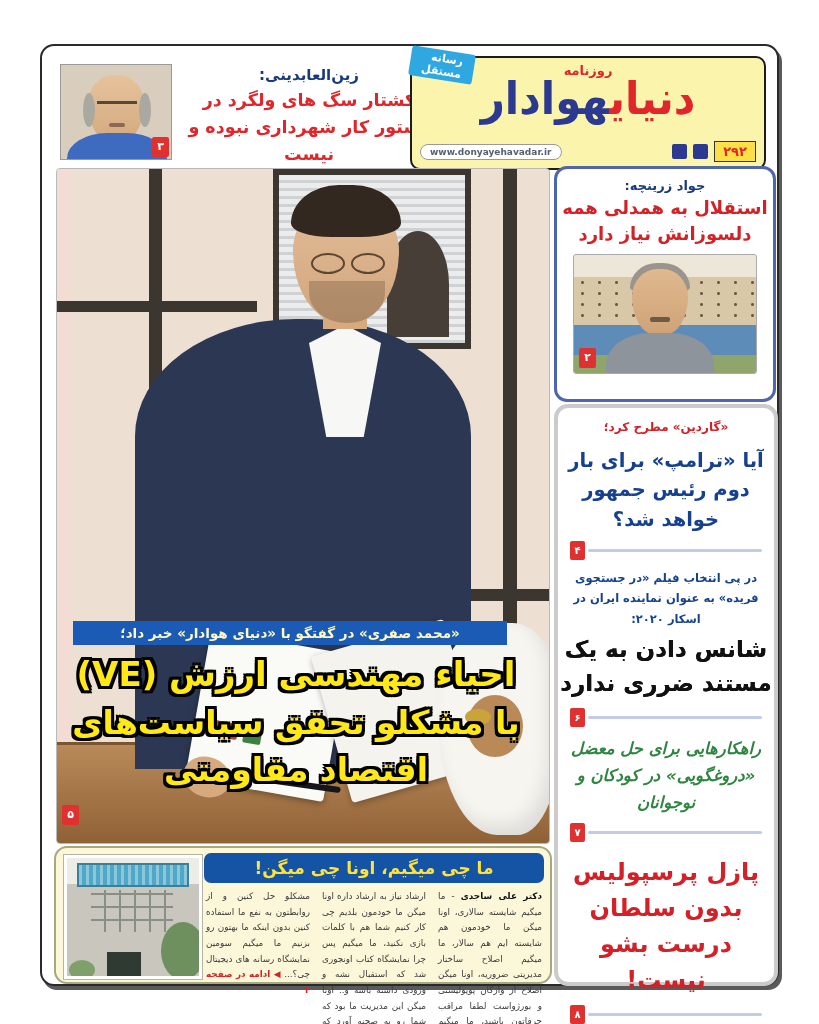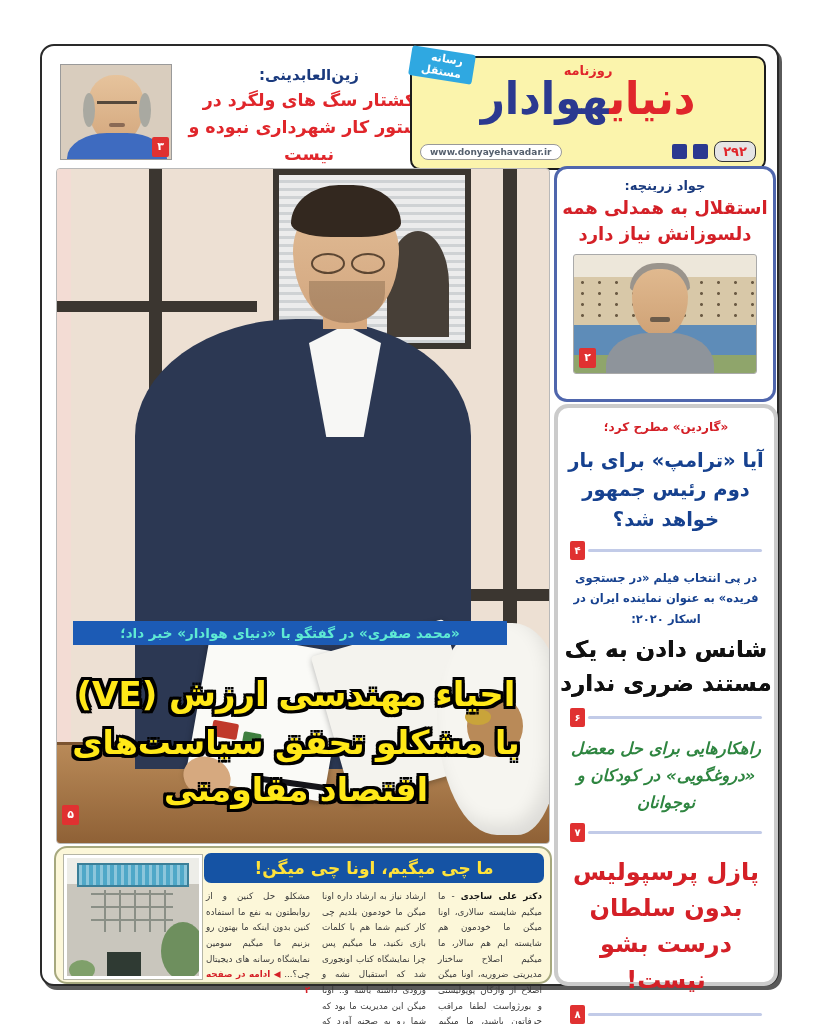--- a/index.html
+++ b/index.html
@@ -31,21 +31,21 @@
   .masthead{position:absolute;left:368px;top:10px;width:352px;height:110px;background:#FBF4AC;
             border:2px solid #1c1c1c;border-radius:10px;}
   .mast-ind{position:absolute;right:290px;top:-8px;background:#2FA8E1;color:#fff;font-size:11px;
             font-weight:700;padding:2px 12px;border-radius:3px;transform:rotate(9deg);}
   .mast-type{text-align:center;color:#E0262B;font-weight:700;font-size:13px;margin-top:5px;}
   .mast-logo{text-align:center;font-weight:700;font-size:42px;line-height:1.0;letter-spacing:-2px;
              transform:scaleY(1.08);}
   .mast-logo .red{color:#E0262B;}
   .mast-logo .blue{color:#2B3990;}
   .mast-row{position:absolute;left:8px;right:8px;bottom:6px;display:flex;align-items:center;gap:6px;}
-  .mast-issue{background:#e5e5e5;border:1.6px solid #333;border-radius:8px;color:#E0262B;font-weight:700;
+  .mast-issue{background:#fde047;border:1.6px solid #333;border-radius:0;color:#E0262B;font-weight:700;
               font-size:13px;padding:0 8px;height:19px;line-height:19px;}
   .mast-sq{width:15px;height:15px;background:#2B3990;border-radius:2px;}
   .mast-date{background:#fff;border:1.6px solid #333;border-radius:9px;color:#1d2550;font-weight:700;
              font-size:9.5px;padding:2px 10px;white-space:nowrap;}
   .mast-site{background:#fff;border:1.5px solid #999;border-radius:9px;color:#55606e;font-weight:700;
              font-size:9px;padding:2px 9px;direction:ltr;margin-right:auto;}
   
   .photo-main{position:absolute;left:14px;top:122px;width:492px;height:674px;background:#EDE0D3;
               border:1px solid #b9b9b9;border-radius:4px;overflow:hidden;}
   .pm-pink{position:absolute;left:0;top:0;width:14px;height:100%;background:#F3DCD4;}
@@ -83,25 +83,25 @@
   .pm-handl{position:absolute;left:126px;top:588px;width:48px;height:40px;background:#D6A97F;
             border-radius:50%;transform:rotate(20deg);}
   .pm-handr{position:absolute;left:390px;top:556px;width:52px;height:46px;background:#D6A97F;border-radius:50%;}
   .pm-pen{position:absolute;left:196px;bottom:56px;width:88px;height:6px;background:#15151a;
           border-radius:3px;transform:rotate(8deg);}
   .pm-pot{position:absolute;right:-8px;bottom:8px;width:120px;height:212px;background:#F6F5F0;
           border-radius:55% 45% 40% 60%/50% 35% 45% 70%;box-shadow:inset -8px -10px 18px rgba(0,0,0,.10);}
   .pm-pot-hole{position:absolute;right:26px;bottom:86px;width:56px;height:62px;background:#B98A58;border-radius:50%;}
   .pm-pot-gold{position:absolute;right:58px;bottom:118px;width:26px;height:16px;background:#C9A43A;border-radius:50%;}
   .pm-caption{position:absolute;left:16px;top:452px;width:434px;height:24px;background:#1C5BB5;
-              color:#5eead4;font-weight:700;font-size:13.5px;line-height:24px;text-align:center;}
+              color:#fef9c3;font-weight:700;font-size:13.5px;line-height:24px;text-align:center;}
   .pm-headline{position:absolute;left:6px;right:20px;top:482px;text-align:center;color:#FFE818;
                font-weight:700;
                text-shadow:-3px -3px 0 #000,3px -3px 0 #000,-3px 3px 0 #000,3px 3px 0 #000,
-                           -3px 0 0 #000,3px 0 0 #000,0 -3px 0 #000,0 3px 0 #000;margin-top:20px;}
+                           -3px 0 0 #000,3px 0 0 #000,0 -3px 0 #000,0 3px 0 #000;}
   .pm-headline .l1{font-size:34px;line-height:1.4;}
   .pm-headline .l2{font-size:33px;line-height:1.45;}
   .pm-headline .l3{font-size:33px;line-height:1.45;}
   
   .sb1{position:absolute;left:512px;top:120px;width:216px;height:230px;background:#fff;
        border:3px solid #4F66AD;border-radius:13px;text-align:center;}
   .sb1-kicker{color:#1A3A7E;font-weight:700;font-size:13px;margin-top:9px;}
   .sb1-headline{color:#D42027;font-weight:700;font-size:18px;line-height:1.45;margin-top:2px;}
   .sb1-photo{position:relative;width:182px;height:118px;margin:7px auto 0;background:#EDE7DA;
              border:1px solid #aaa;border-radius:3px;overflow:hidden;}

